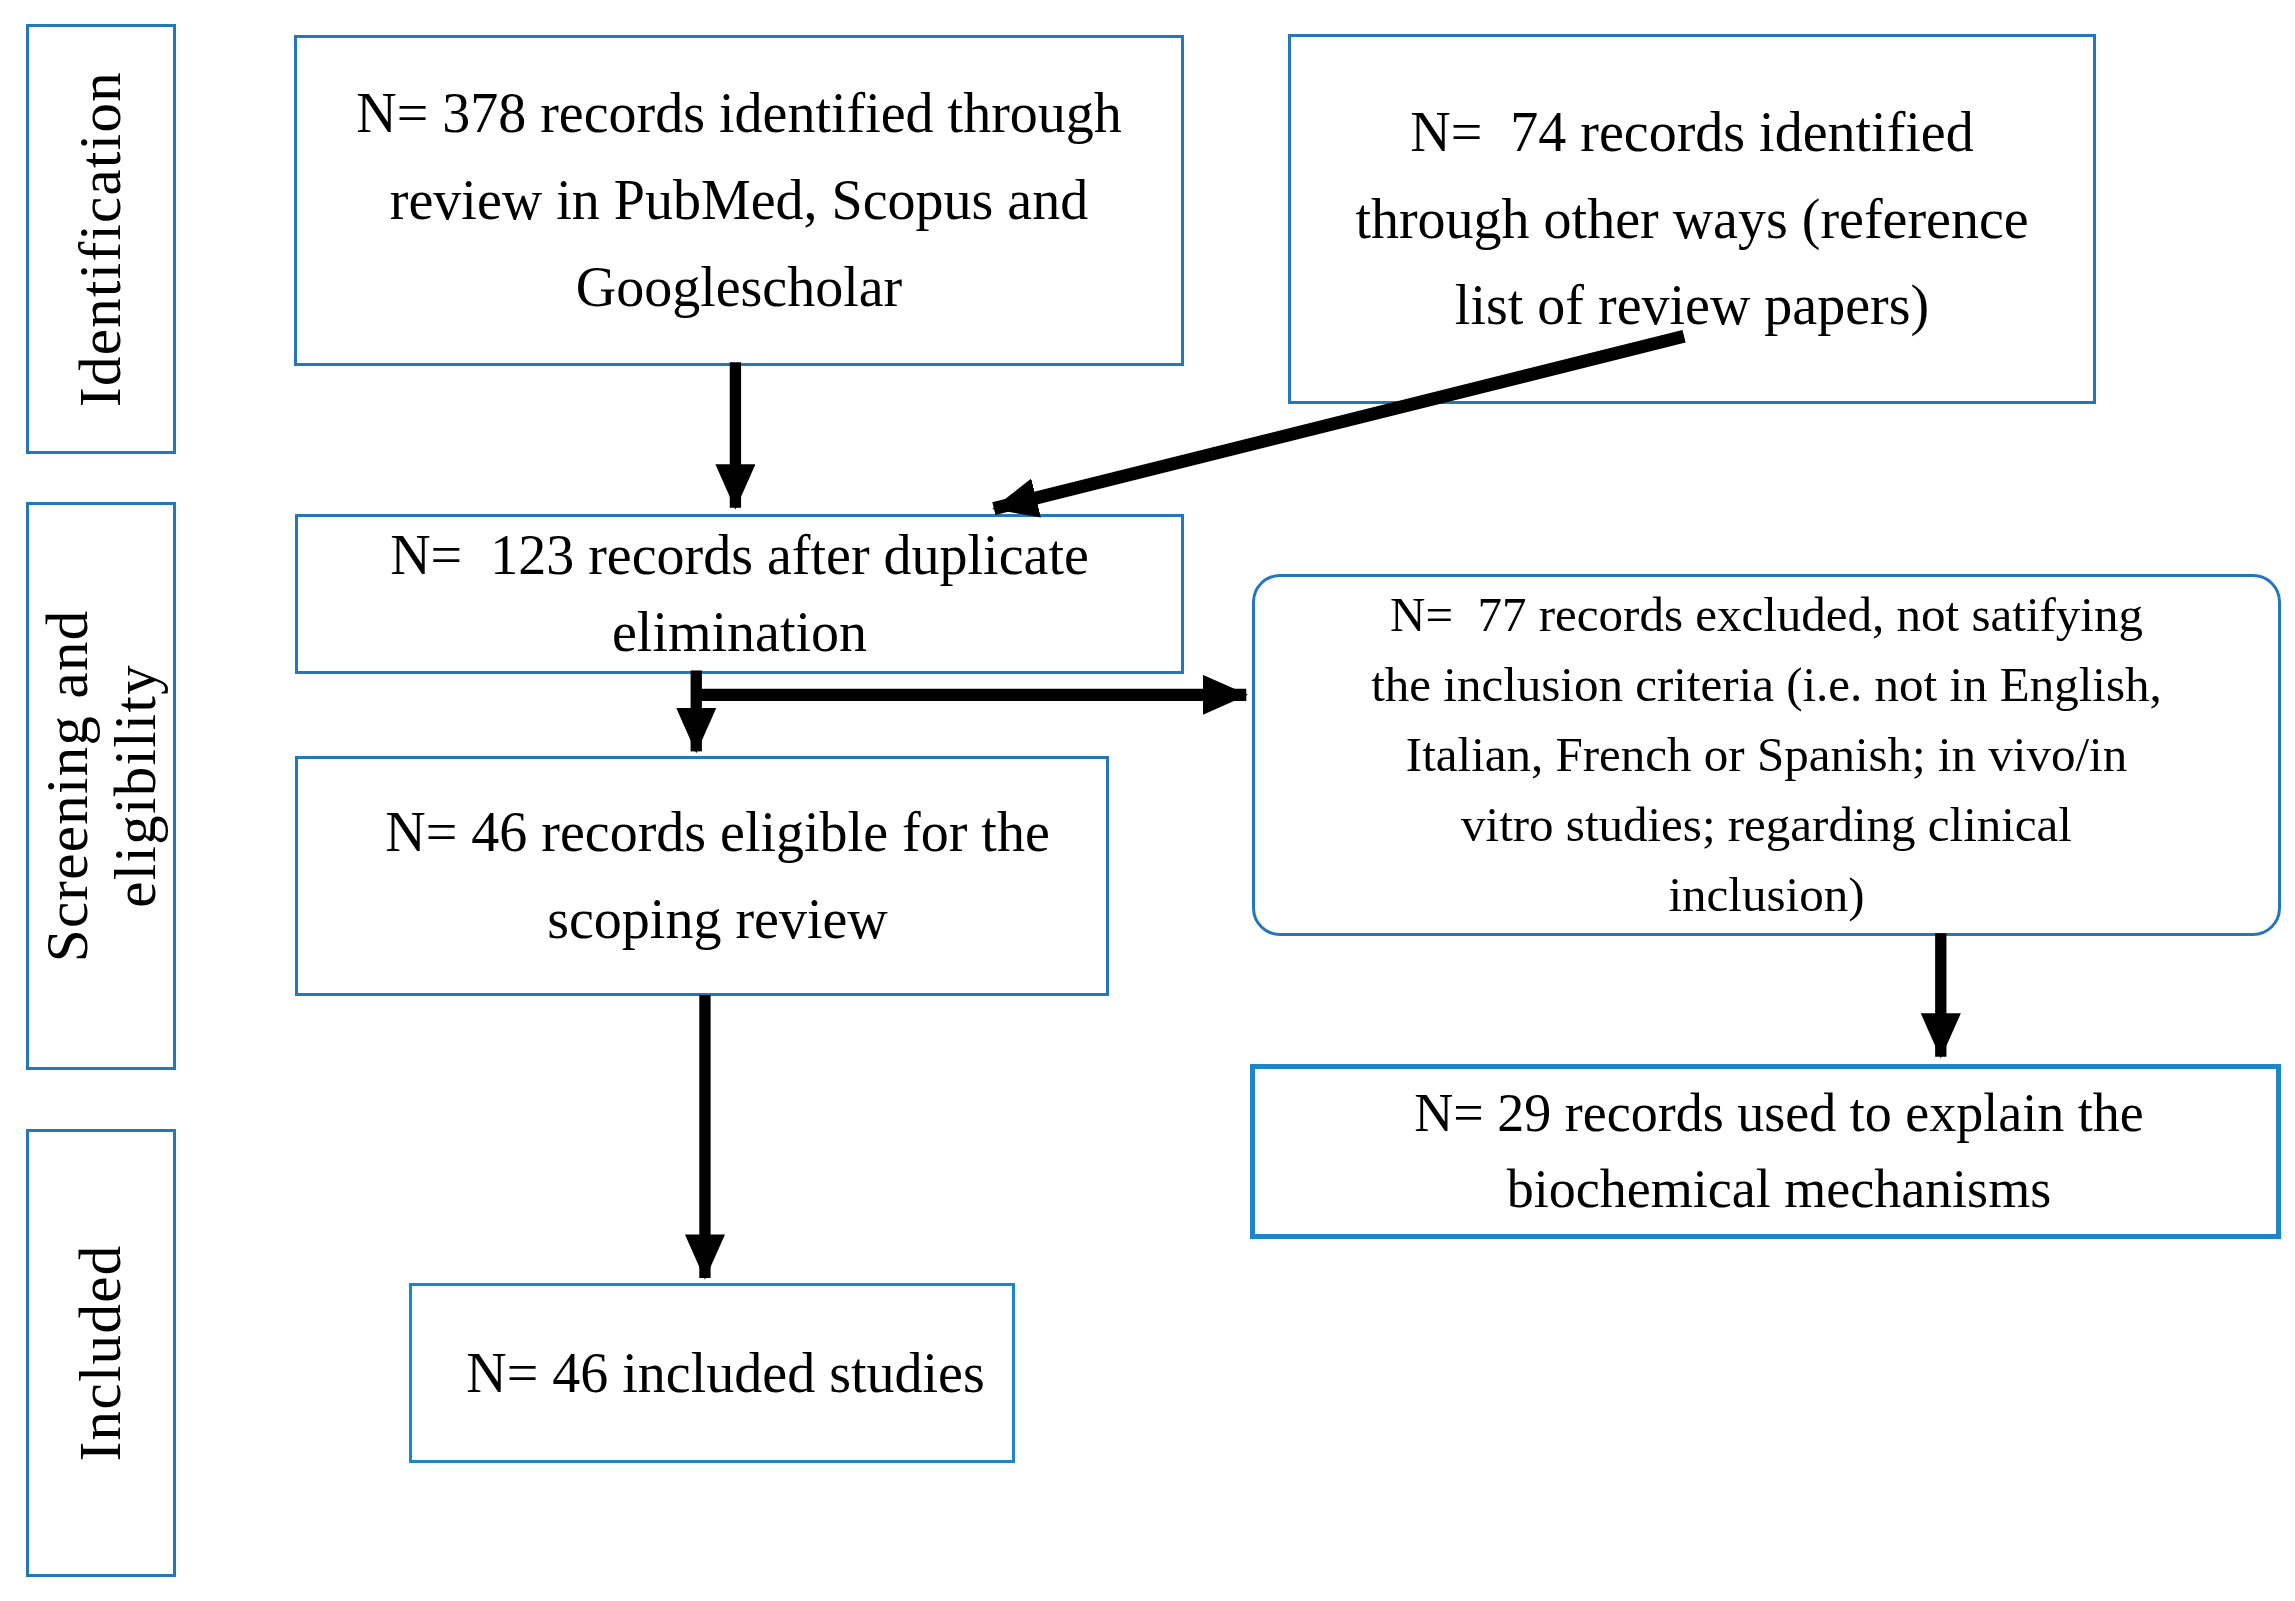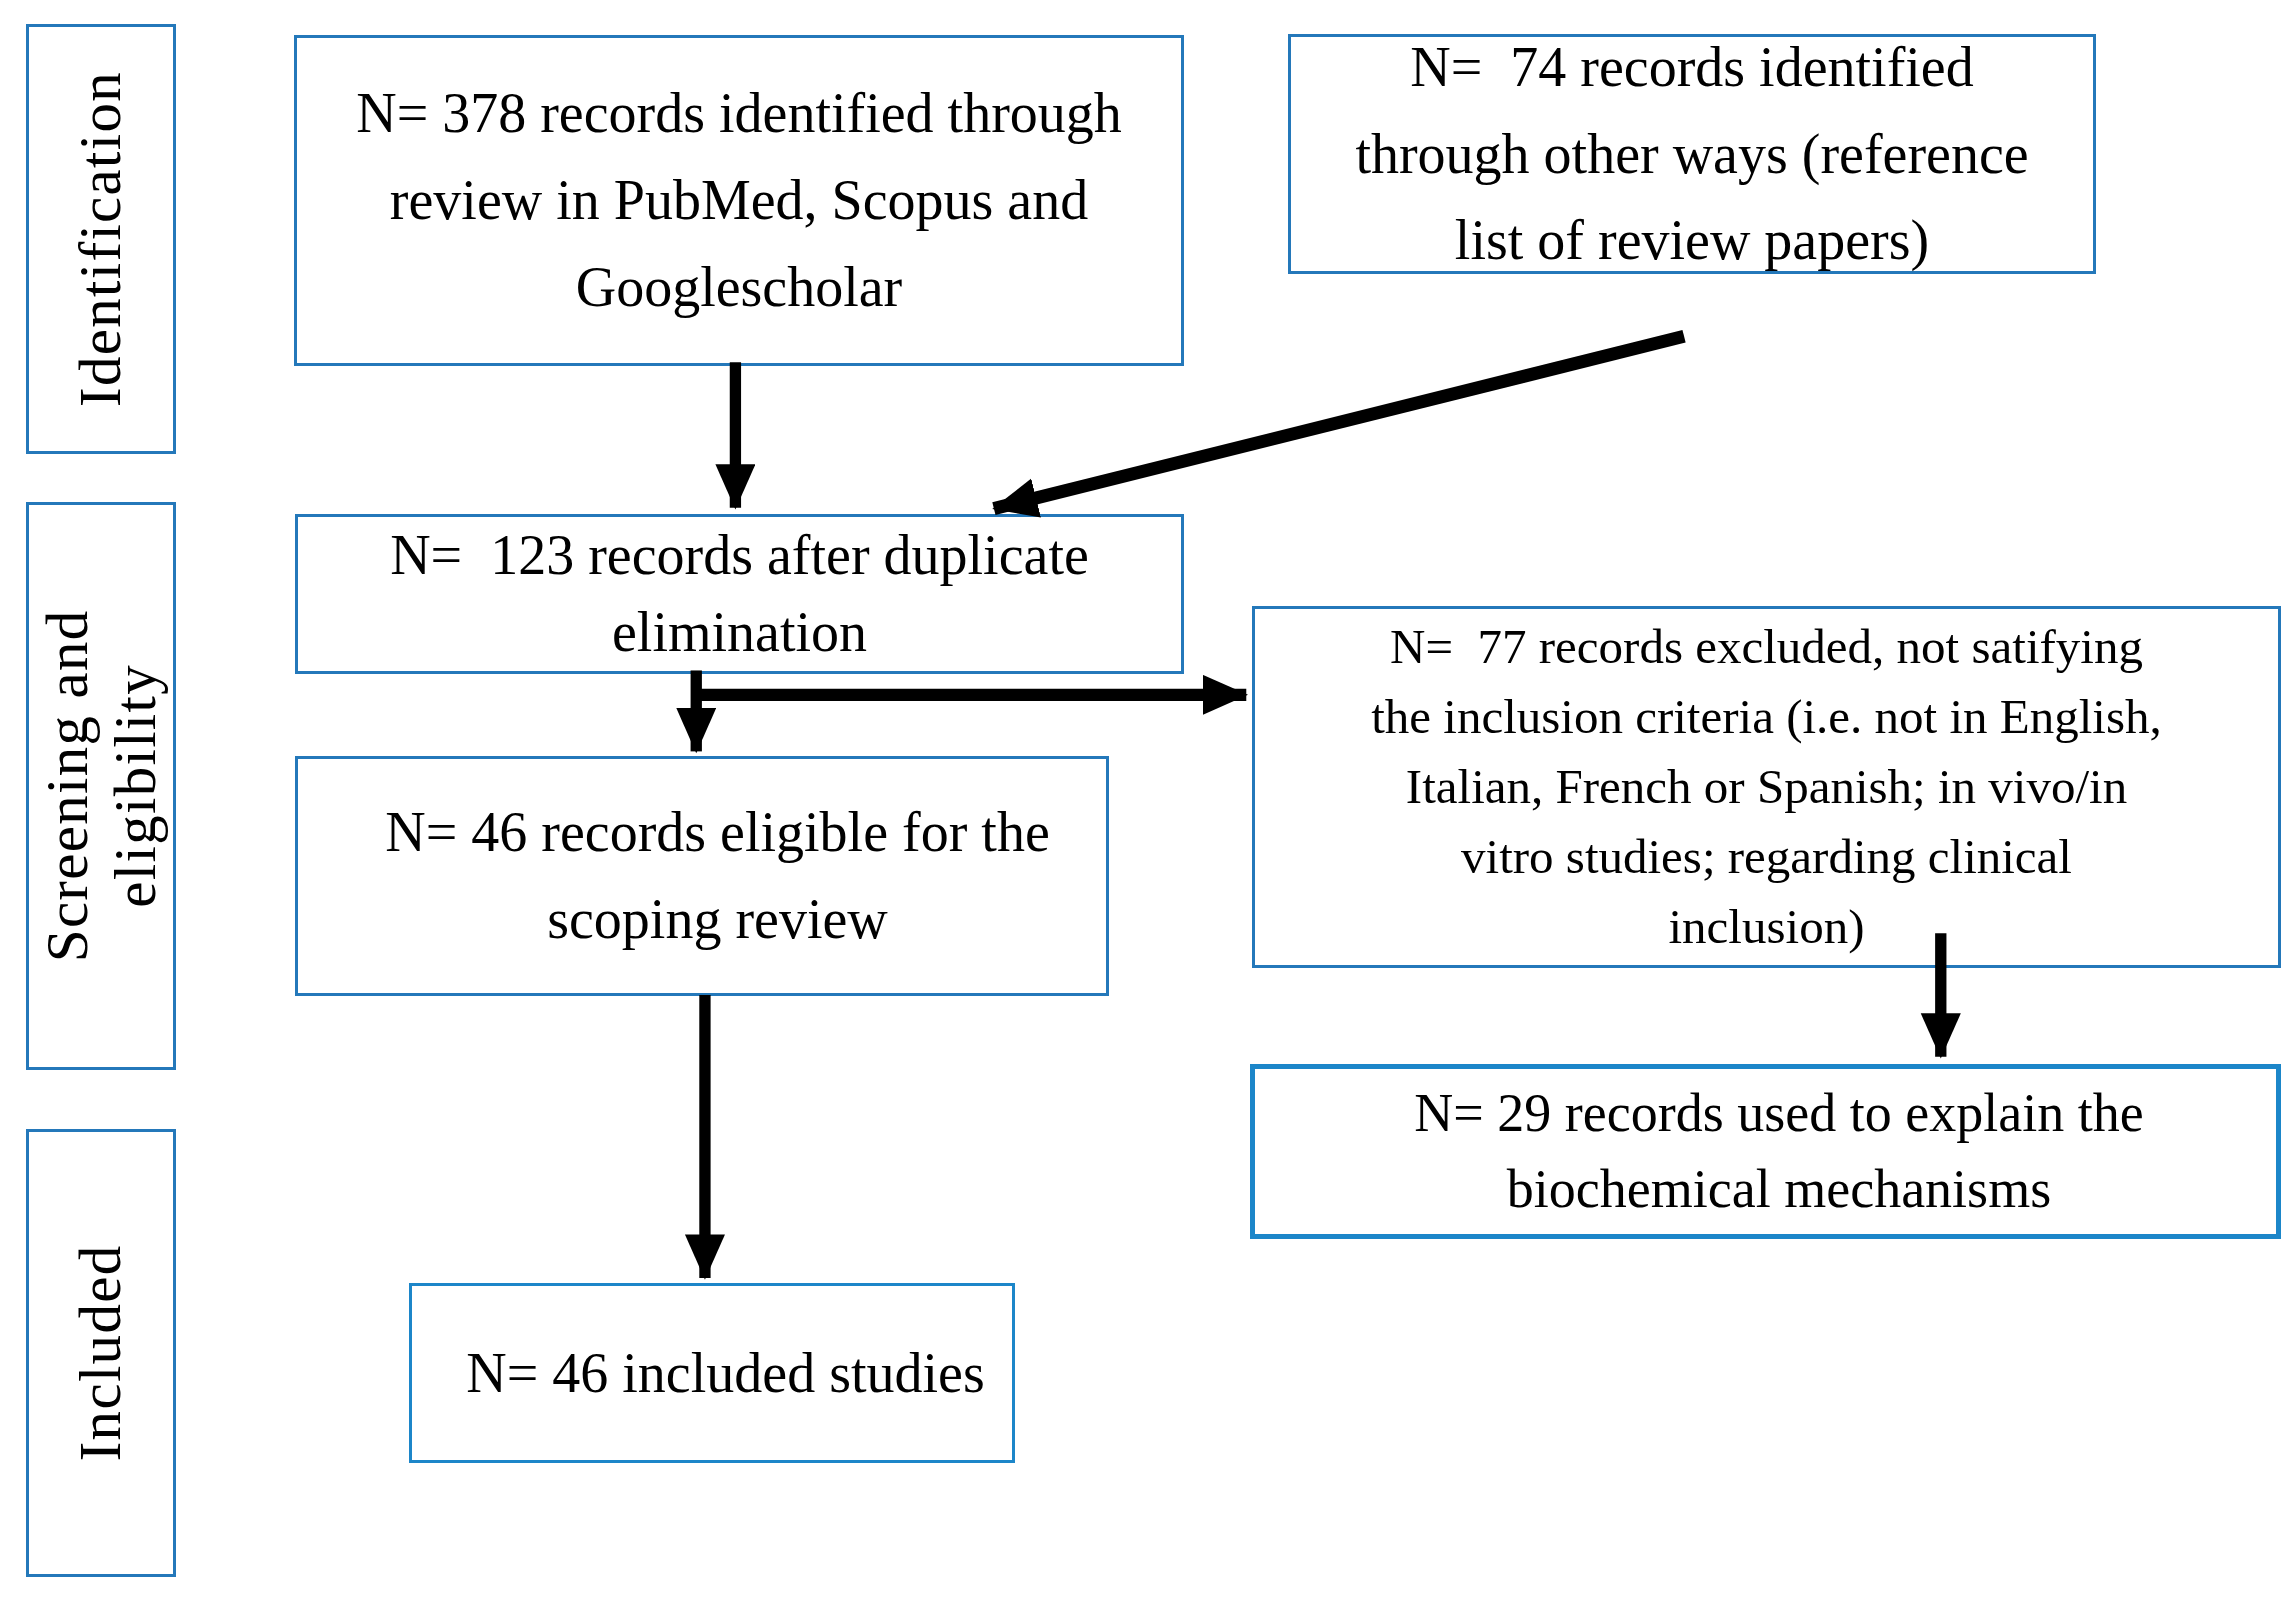--- a/index.html
+++ b/index.html
@@ -78,32 +78,32 @@
   <div class="side-label" style="left:26px; top:1129px; width:150px; height:448px;">
     <div class="rot">Included</div>
   </div>
 
   <div class="flow-box" style="left:294px; top:35px; width:890px; height:331px;">
     <div class="line fs-main">N= 378 records identified through</div>
     <div class="line fs-main">review in PubMed, Scopus and</div>
     <div class="line fs-main">Googlescholar</div>
   </div>
 
-  <div class="flow-box" style="left:1288px; top:34px; width:808px; height:240px;">
+  <div class="flow-box" style="left:1288px; top:34px; width:808px; height:370px;">
     <div class="line fs-main">N=  74 records identified</div>
     <div class="line fs-main">through other ways (reference</div>
     <div class="line fs-main">list of review papers)</div>
   </div>
 
   <div class="flow-box" style="left:295px; top:514px; width:889px; height:160px;">
     <div class="line fs-dup">N=  123 records after duplicate</div>
     <div class="line fs-dup">elimination</div>
   </div>
 
-  <div class="flow-box" style="left:1252px; top:606px; width:1029px; height:362px;">
+  <div class="flow-box" style="left:1252px; top:574px; width:1029px; height:362px;border-radius:28px;">
     <div class="line fs-excl">N=  77 records excluded, not satifying</div>
     <div class="line fs-excl">the inclusion criteria (i.e. not in English,</div>
     <div class="line fs-excl">Italian, French or Spanish; in vivo/in</div>
     <div class="line fs-excl">vitro studies; regarding clinical</div>
     <div class="line fs-excl">inclusion)</div>
   </div>
 
   <div class="flow-box" style="left:295px; top:756px; width:814px; height:240px;padding-left:31px;">
     <div class="line fs-main">N= 46 records eligible for the</div>
     <div class="line fs-main">scoping review</div>

